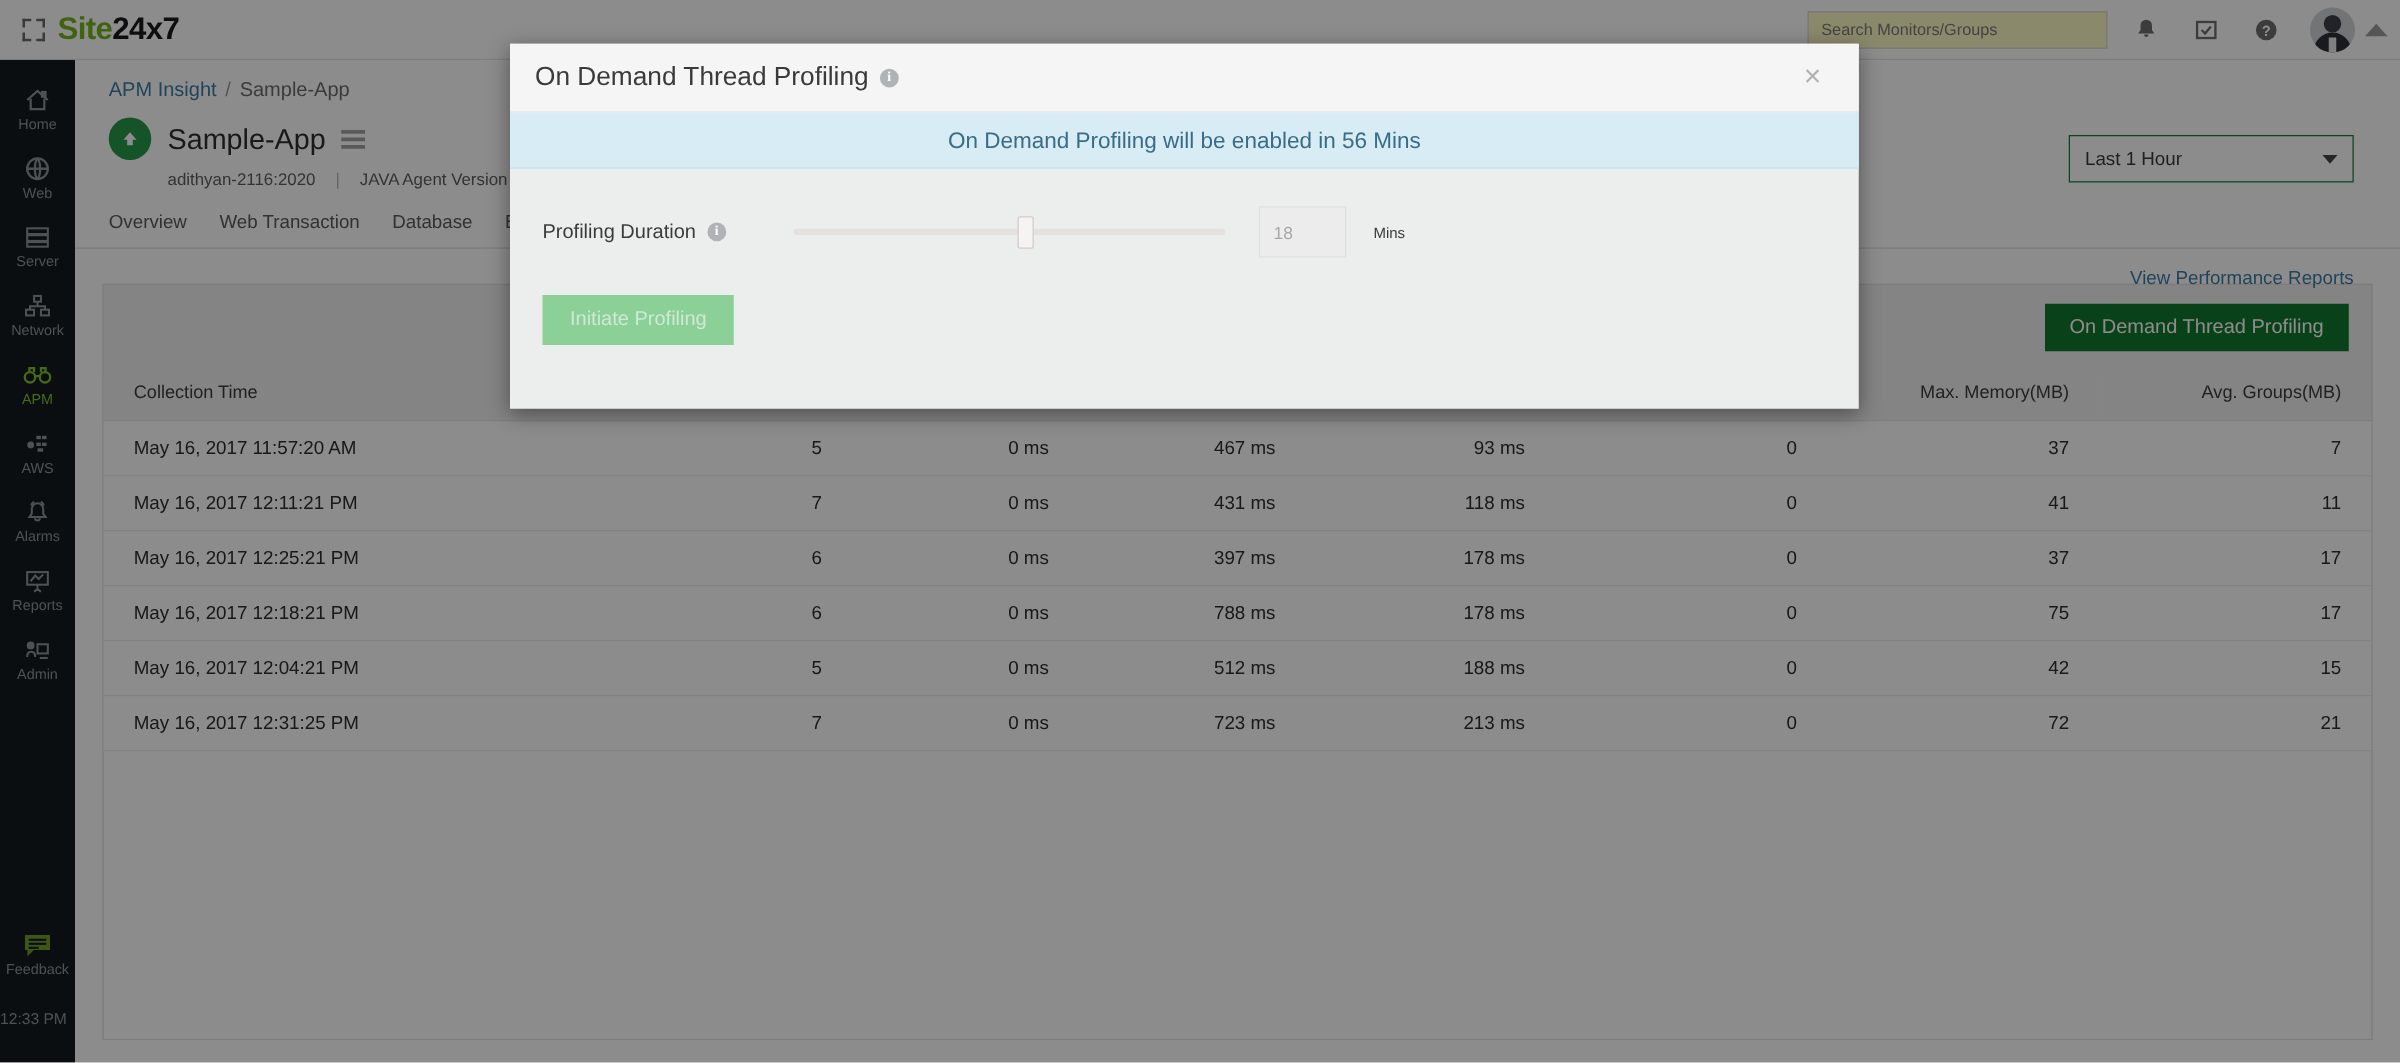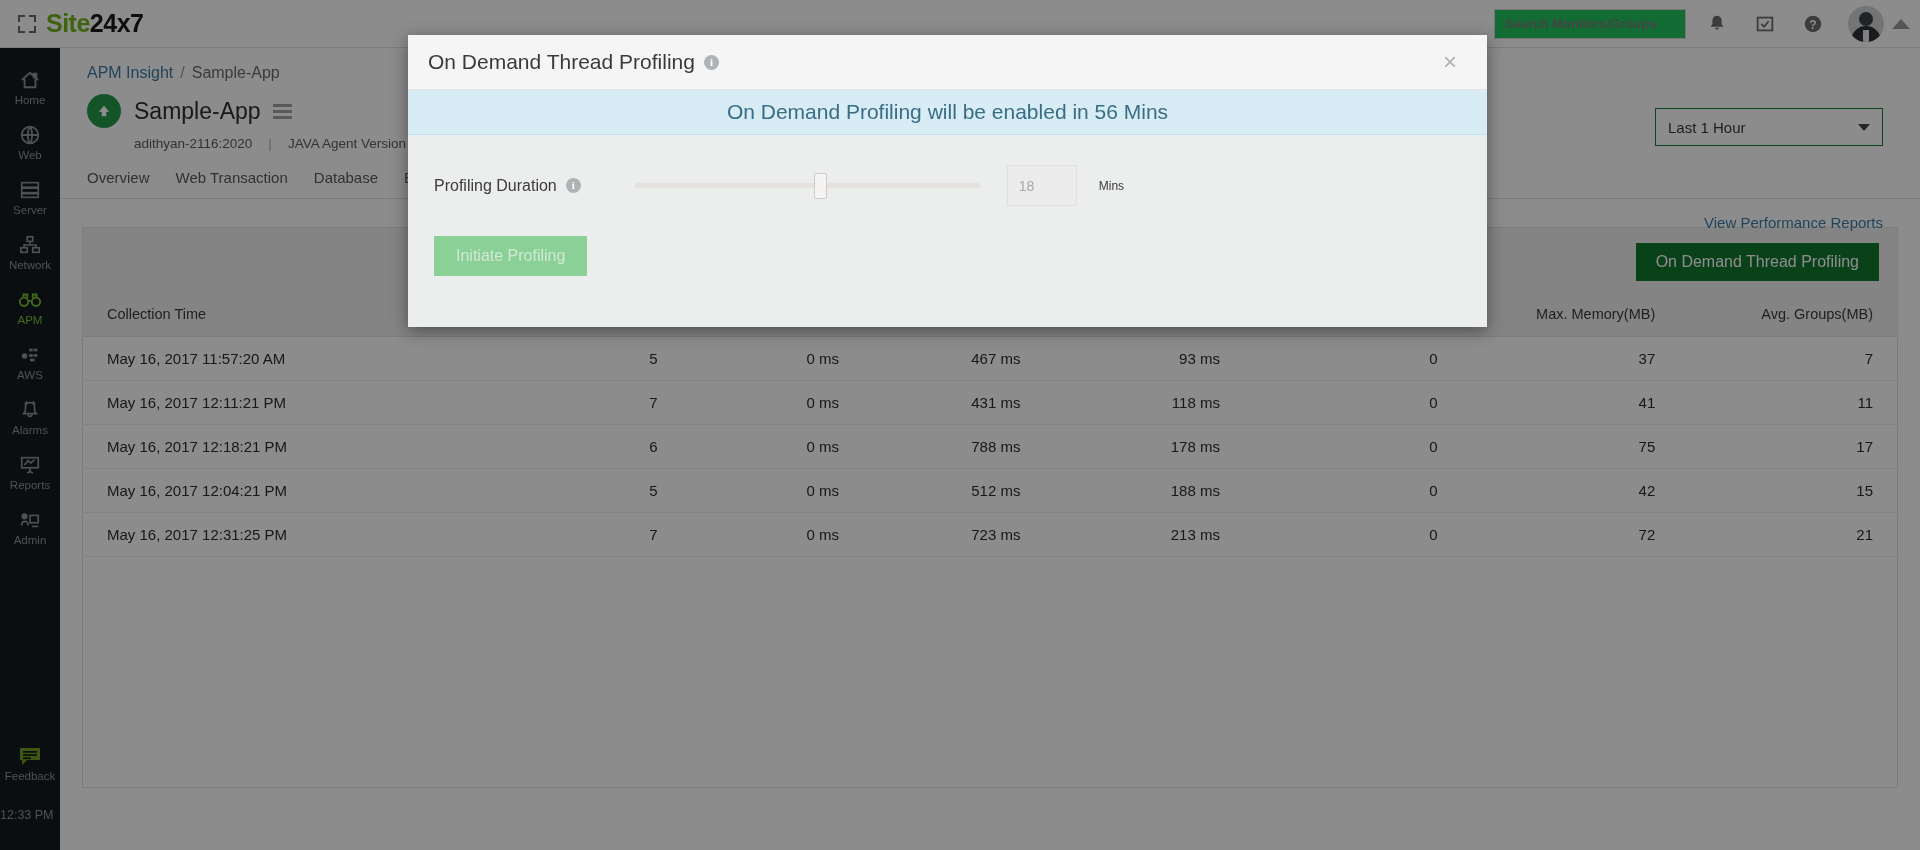--- a/index.html
+++ b/index.html
@@ -40,24 +40,23 @@
 
   #brand { font-size: 25px; font-weight: bold; letter-spacing: -0.5px; }
   #brand .g { color: #74b51d; }
   #brand .d { color: #1b1b1b; }
 
   #topbar-right {
     margin-left: auto; display: flex; align-items: center; height: 100%;
     padding-right: 10px;
   }
   #search-input {
-    width: 192px; height: 30px; border: 1px solid #d8d8d8; background: #22c55e;
+    width: 240px; height: 30px; border: 1px solid #d8d8d8; background: #fef9c3;
     font-size: 13px; color: #555; padding: 0 10px;
     font-family: "Liberation Sans", sans-serif;
-    font-weight: bold;
   }
   #search-input::placeholder { color: #7c7c7c; }
   .tb-icon {
     width: 34px; height: 30px; margin-left: 14px;
     display: flex; align-items: center; justify-content: center;
     color: #6d6d6d;
   }
   #avatar {
     width: 36px; height: 36px; border-radius: 50%;
     background: #cfd3d6; margin-left: 18px; overflow: hidden; position: relative;
@@ -193,21 +192,21 @@
     font-family: "Liberation Serif", serif; margin-left: 9px; flex: none;
     line-height: 1;
   }
   #modal-close {
     margin-left: auto; font-size: 24px; color: #b2b2b2; cursor: pointer;
     line-height: 1; padding: 2px 6px;
   }
   #modal-notice {
     background: #d7ecf5; border-bottom: 1px solid #c3e1ee;
     height: 45px; display: flex; align-items: center; justify-content: center;
-    font-size: 21px; color: #3a6d85;
+    font-size: 18px; color: #3a6d85;
   }
   #modal-body { padding: 30px 26px 0 26px; }
   #duration-row { display: flex; align-items: center; }
   #duration-label { font-size: 16px; color: #3b3b3b; display:flex; align-items:center; }
   #slider-wrap {
     position: relative; margin-left: 54px; width: 345px; height: 26px;
     display: flex; align-items: center;
   }
   #slider-track { width: 100%; height: 5px; background: #e4e1de; border-radius: 2px; }
   #slider-handle {
@@ -460,20 +459,30 @@
                   <td class="left">May 16, 2017 12:11:21 PM</td>
                   <td class="right">7</td>
                   <td class="right">0 ms</td>
                   <td class="right">431 ms</td>
                   <td class="right">118 ms</td>
                   <td class="right">0</td>
                   <td class="right">41</td>
                   <td class="right">11</td>
                 </tr>
                 <tr>
+                  <td class="left">May 16, 2017 12:25:21 PM</td>
+                  <td class="right">6</td>
+                  <td class="right">0 ms</td>
+                  <td class="right">397 ms</td>
+                  <td class="right">178 ms</td>
+                  <td class="right">0</td>
+                  <td class="right">37</td>
+                  <td class="right">17</td>
+                </tr>
+                <tr>
                   <td class="left">May 16, 2017 12:18:21 PM</td>
                   <td class="right">6</td>
                   <td class="right">0 ms</td>
                   <td class="right">788 ms</td>
                   <td class="right">178 ms</td>
                   <td class="right">0</td>
                   <td class="right">75</td>
                   <td class="right">17</td>
                 </tr>
                 <tr>

